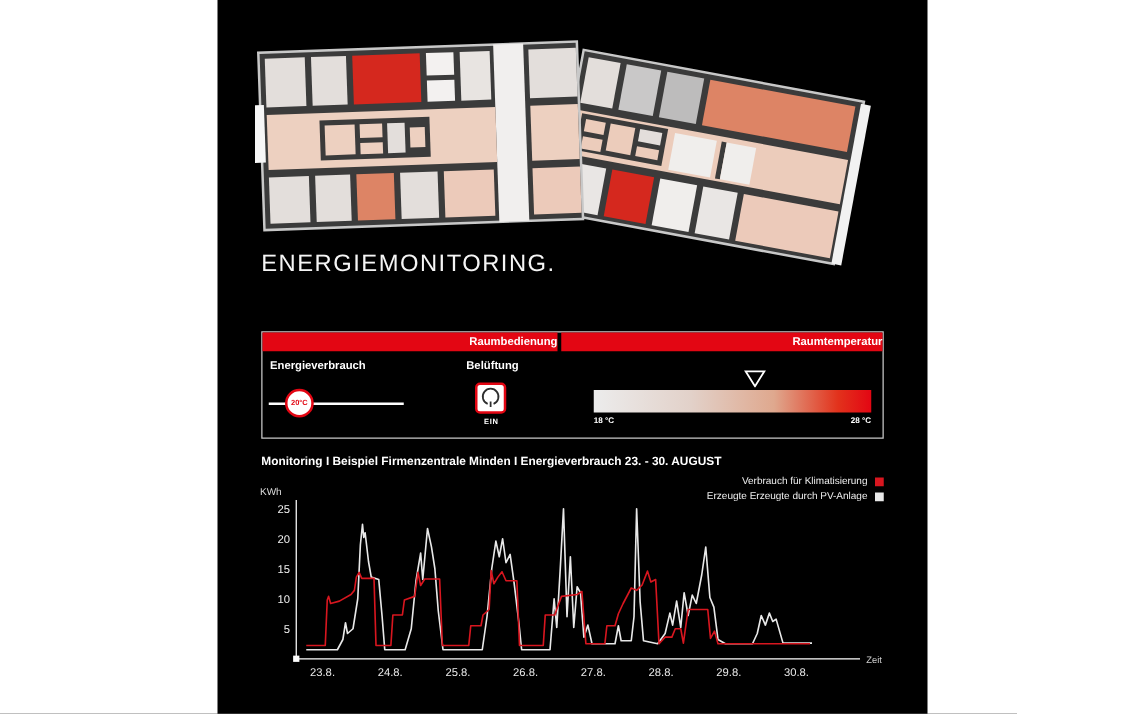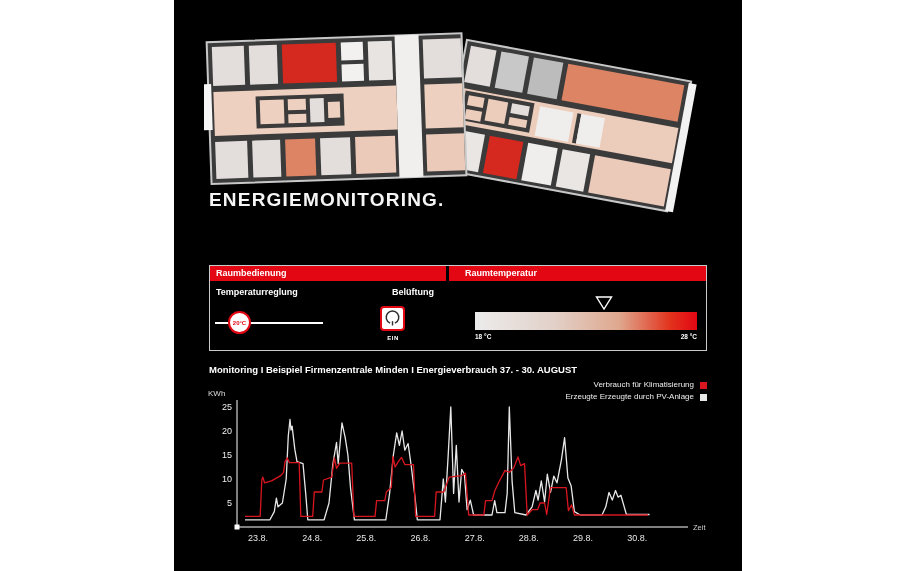--- a/index.html
+++ b/index.html
@@ -2,32 +2,32 @@
 <html><head>
 <meta charset="utf-8">
 <style>
   * { margin:0; padding:0; box-sizing:border-box; }
   body { width:914px; height:571px; background:#ffffff; position:relative;
          font-family:"Liberation Sans", sans-serif; overflow:hidden; }
   .canvas { position:absolute; left:174px; top:0; width:568px; height:571px; background:#000; }
 
   .floorplan { position:absolute; left:30px; top:26px; width:500px; height:192px; }
 
-  .title { position:absolute; left:35px; top:188px; color:#f5f5f5;
-           font-size:19px; line-height:23px; letter-spacing:1.2px; font-weight:700; }
+  .title { position:absolute; left:35px; top:200px; color:#f5f5f5;
+           font-size:19px; line-height:23px; letter-spacing:1.2px; font-weight:400; }
 
   .panel { position:absolute; left:35px; top:265px; width:498px; height:86px;
            border:1px solid #c9c9c9; background:#000; }
   .hbar { position:absolute; top:0; height:15px; background:#e30613; color:#fff;
-          font-size:9px; font-weight:bold; line-height:15px; }
+          font-size:9px; font-weight:bold; line-height:15px;text-align:right; }
   .hbar1 { left:0; width:236px; padding-left:6px; }
   .hbar2 { left:239px; right:0; padding-left:16px; }
   .lbl { position:absolute; color:#fff; font-size:9px; font-weight:bold; }
   .lbl-temp { left:6px; top:21px; }
-  .lbl-vent { left:163px; top:21px;margin-left:19px; }
+  .lbl-vent { left:163px; top:21px; }
   .slider-track { position:absolute; left:5px; top:56px; width:108px; height:2px; background:#fff; cursor:pointer; }
   .knob { position:absolute; left:18px; top:45px; width:23px; height:23px; border-radius:50%;
           background:#fff; border:2px solid #e30613; color:#e30613; font-size:6px; font-weight:bold;
           display:flex; align-items:center; justify-content:center; cursor:grab; }
   .vent-btn { position:absolute; left:170px; top:40px; width:25px; height:25px; background:#fff;
               border:2px solid #e30613; border-radius:4px; display:flex; align-items:center;
               justify-content:center; cursor:pointer; padding:0; }
   .vent-state { position:absolute; left:163px; top:69px; width:40px; text-align:center;
                 color:#fff; font-size:6px; font-weight:bold; letter-spacing:0.5px; }
   .grad { position:absolute; left:265px; top:46px; width:222px; height:18px;
@@ -103,42 +103,42 @@
   </svg>
 
   <div class="title">
     <div>ENERGIEMONITORING.</div>
   </div>
 
   <div class="panel">
     <div class="hbar hbar1">Raumbedienung</div>
     <div class="hbar hbar2">Raumtemperatur</div>
 
-    <div class="lbl lbl-temp">Temperaturreglung</div>
+    <div class="lbl lbl-temp">Energieverbrauch</div>
     <div class="slider-track"></div>
     <div class="knob">20°C</div>
 
     <div class="lbl lbl-vent">Belüftung</div>
     <button class="vent-btn">
       <svg width="21" height="21" viewBox="0 0 24 24">
         <path d="M 9.3,17.3 A 7.2,7.2 0 1 1 14.7,17.3" fill="none" stroke="#2e2e2e" stroke-width="1.6"></path>
         <line x1="12" y1="15" x2="12" y2="20" stroke="#2e2e2e" stroke-width="1.6"></line>
       </svg>
     </button>
     <div class="vent-state">EIN</div>
 
     <div class="grad"></div>
     <svg class="marker" viewBox="0 0 18 14">
       <polygon points="1.5,1 16.5,1 9,13" fill="none" stroke="#ffffff" stroke-width="1.4"></polygon>
     </svg>
     <div class="grad-min">18 °C</div>
     <div class="grad-max">28 °C</div>
   </div>
 
-  <div class="chart-title">Monitoring I Beispiel Firmenzentrale Minden I Energieverbrauch 37. - 30. AUGUST</div>
+  <div class="chart-title">Monitoring I Beispiel Firmenzentrale Minden I Energieverbrauch 23. - 30. AUGUST</div>
 
   <div class="legend">
     <div class="legend-row">
       <span>Verbrauch für Klimatisierung</span>
       <span class="legend-swatch" style="background: rgb(216, 22, 31);"></span>
     </div>
     <div class="legend-row">
       <span>Erzeugte Erzeugte durch PV-Anlage</span>
       <span class="legend-swatch" style="background: rgb(232, 232, 232);"></span>
     </div>

